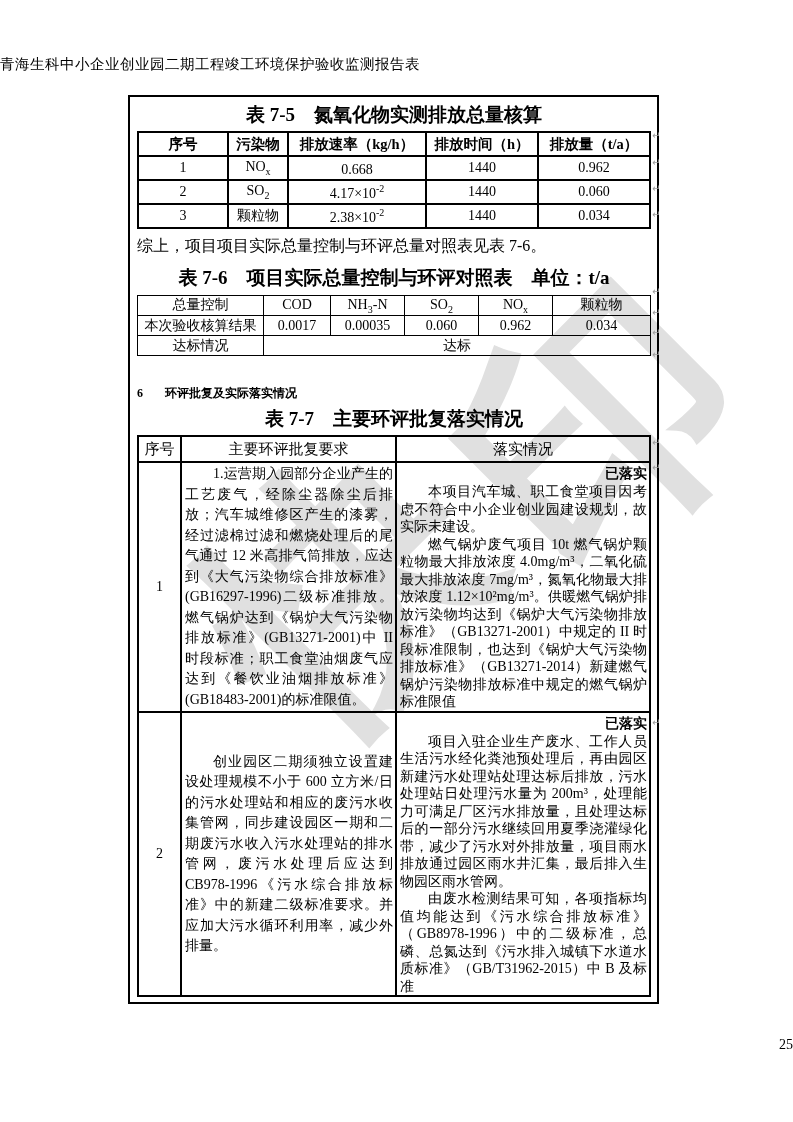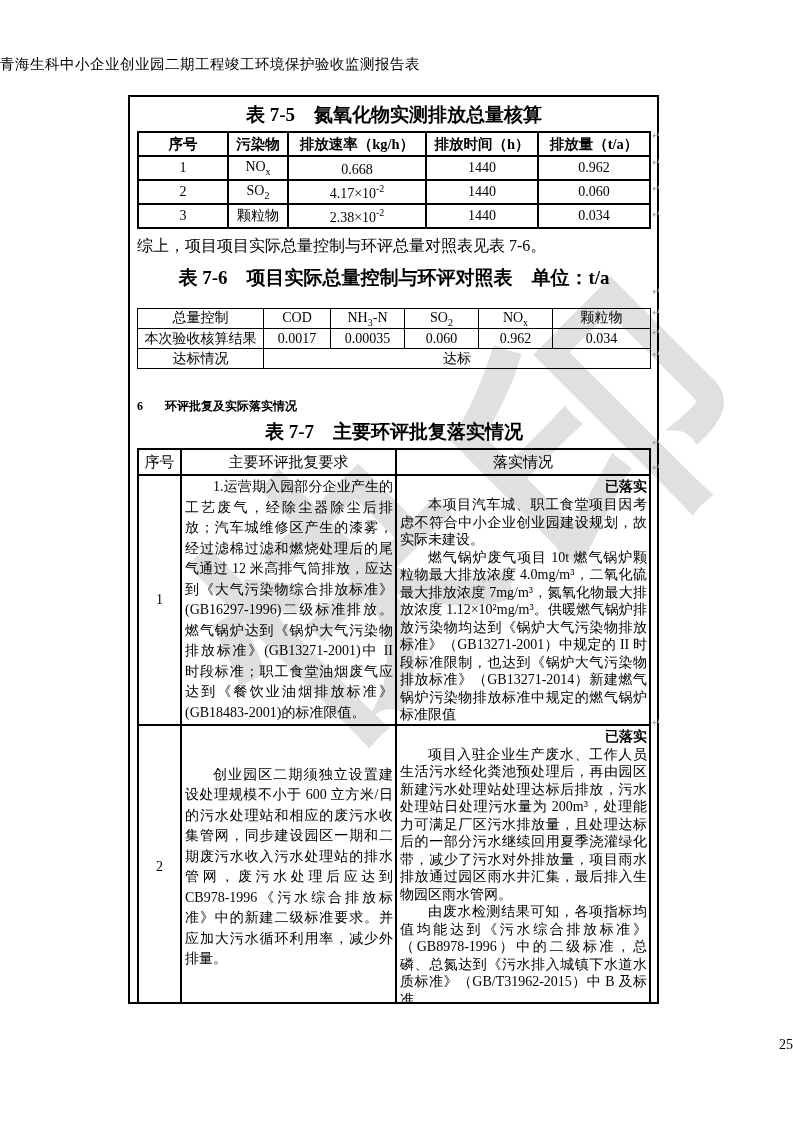--- a/index.html
+++ b/index.html
@@ -25,21 +25,21 @@
 
   table { width:100%; border-collapse:collapse; table-layout:fixed;border-radius:10px; }
   td, th { overflow:hidden; }
 
   .t75 { font-size:14px; }
   .t75 th, .t75 td { border:2px solid #000; height:24px; text-align:center; padding:0; }
   .t75 th { font-weight:bold; font-size:14.5px; }
 
   .summary { font-size:16px; margin-top:7px; }
 
-  .t76 { font-size:14px; margin-top:17px;padding-left:36px; }
+  .t76 { font-size:14px; margin-top:4px;padding-left:36px; }
   .t76 th, .t76 td { border:1px solid #000; height:20px; text-align:center; padding:0; font-weight:normal; }
 
   .sec6 { margin-top:29px; font-size:12px; font-weight:bold; }
   .sec6 .sec-no { display:inline-block; }
   .sec6 .sec-title { display:inline-block; margin-left:22px; }
 
   .t77 { margin-top:1px; }
   .t77 th, .t77 td { border:2px solid #000; padding:0; }
   .t77 th { height:26px; font-weight:normal; font-size:15px; text-align:center; }
   .t77 td.cell-no { text-align:center; vertical-align:middle; font-size:14px; }

